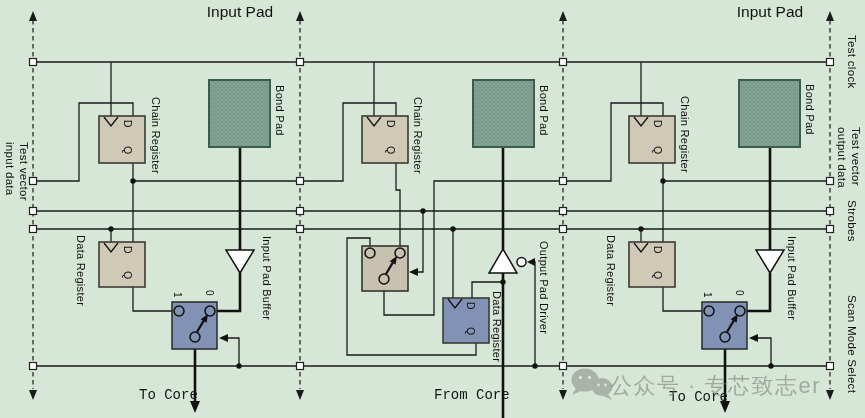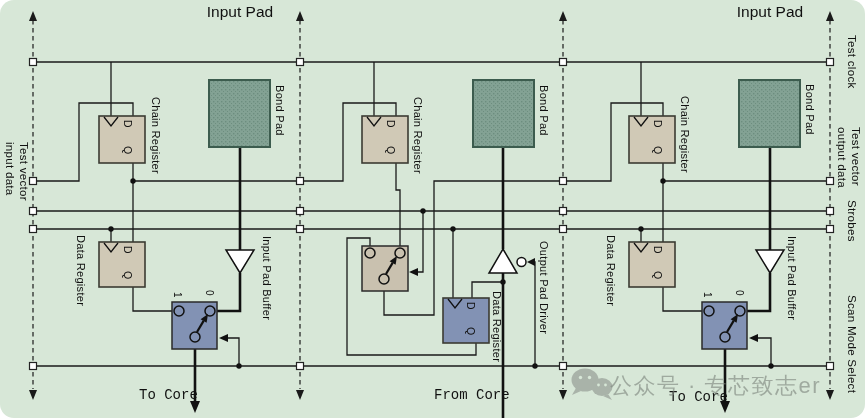--- a/index.html
+++ b/index.html
@@ -1,21 +1,20 @@
 <!DOCTYPE html>
 <html><head>
 <meta charset="utf-8">
 <style>
   html,body{margin:0;padding:0;}
   #stage{
     position:relative;width:865px;height:418px;overflow:hidden;
     background:#d7e7d7;
     font-family:"Liberation Sans","DejaVu Sans",sans-serif;
     color:#111;
-    border-radius:14px;
   }
   #wires{position:absolute;left:0;top:0;}
   .lbl{position:absolute;white-space:pre;line-height:1.15;}
   .title{font-size:15.5px;text-align:center;white-space:normal;width:70px;line-height:1.2;}
   .vlabel{writing-mode:vertical-rl;font-size:11px;letter-spacing:.3px;}
   .edge{font-size:11.5px;}
   .pin{font-size:10.5px;}
   .muxnum{font-size:10px;}
   .core{font-size:14px;font-family:Liberation Mono, monospace;}
   .wrap2{height:78px;white-space:normal;line-height:1.18;}

